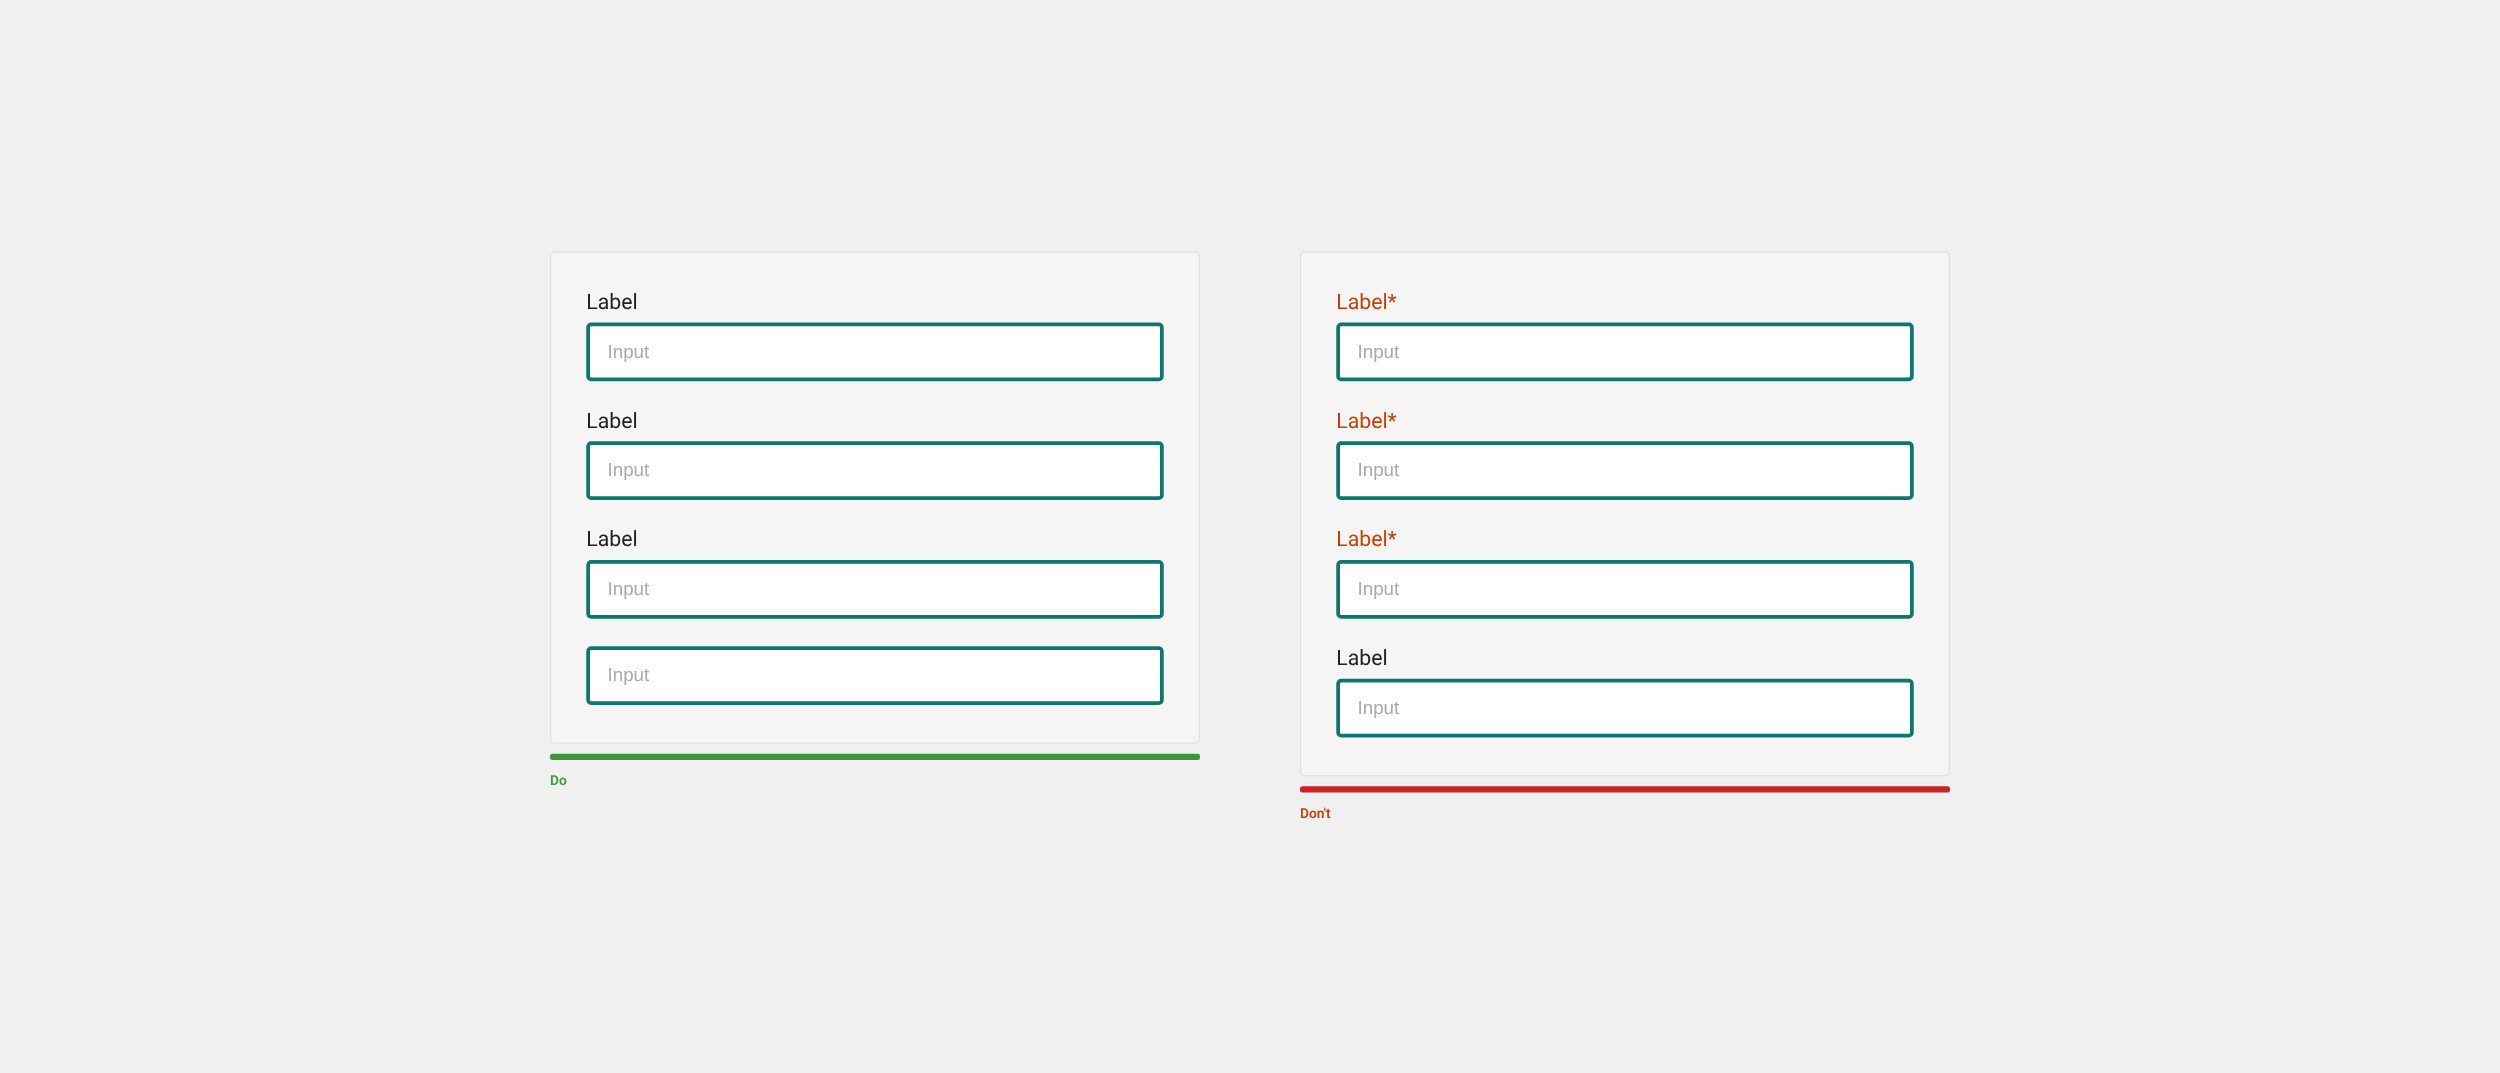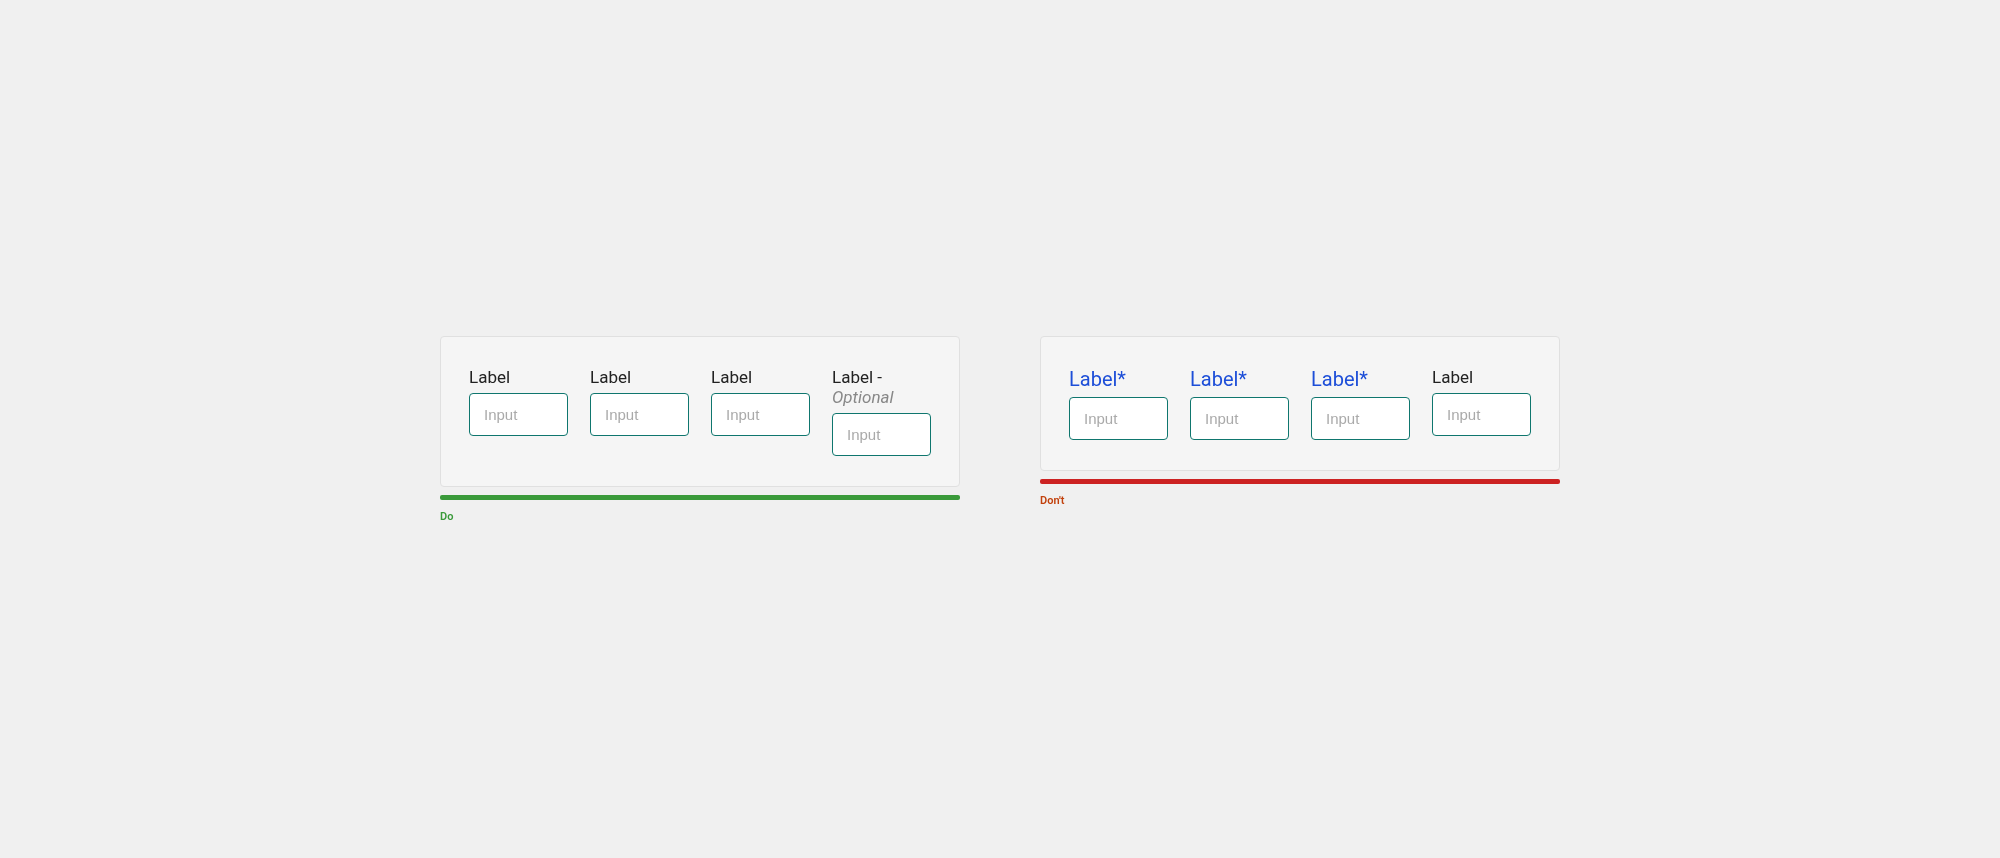--- a/index.html
+++ b/index.html
@@ -32,51 +32,51 @@
       width: 520px;
     }
 
     .form-card {
       background-color: #f5f5f5;
       border: 1px solid #e0e0e0;
       border-radius: 4px;
       padding: 30px 28px;
       width: 100%;
       display: flex;
-      flex-direction: row;
+      flex-direction: column;
       gap: 22px;
     }
 
     .field-group {
       display: flex;
       flex-direction: column;
       gap: 6px;
     }
 
     .field-label {
       font-size: 17px;
       color: #222;
       font-weight: 400;
     }
 
     .field-label-required {
-      font-size: 20px;
-      color: #1d4ed8;
+      font-size: 17px;
+      color: #c2410c;
       font-weight: 400;
     }
 
     .field-label-optional-part {
       color: #888;
       font-style: italic;
       font-weight: 400;
     }
 
     .field-input {
       background-color: #fff;
-      border: 1px solid #0f766e;
+      border: 3px solid #0f766e;
       border-radius: 4px;
       padding: 12px 14px;
       font-size: 15px;
       color: #aaa;
       width: 100%;
       outline: none;
     }
 
     .field-input::placeholder {
       color: #aaa;
@@ -128,21 +128,20 @@
         <label class="field-label">Label</label>
         <input class="field-input" type="text" placeholder="Input" style="">
       </div>
 
       <div class="field-group">
         <label class="field-label">Label</label>
         <input class="field-input" type="text" placeholder="Input" style="">
       </div>
 
       <div class="field-group">
-        <label class="field-label">Label - <span class="field-label-optional-part">Optional</span></label>
         <input class="field-input" type="text" placeholder="Input" style="">
       </div>
 
     </div>
     <div class="indicator-bar green"></div>
     <span class="indicator-label green">Do</span>
   </div>
 
   <div class="example-wrapper">
     <div class="form-card">

